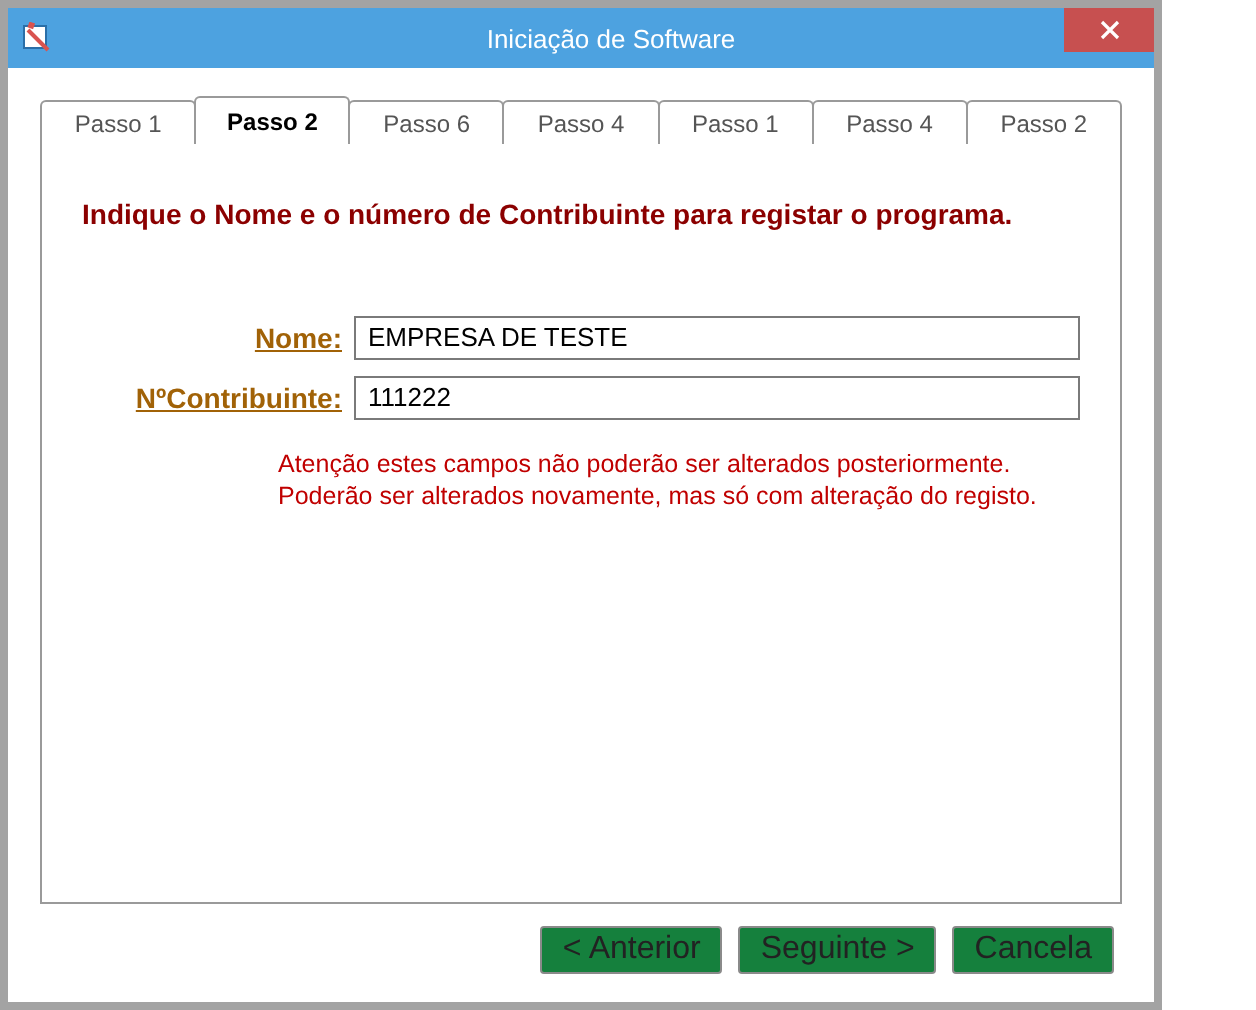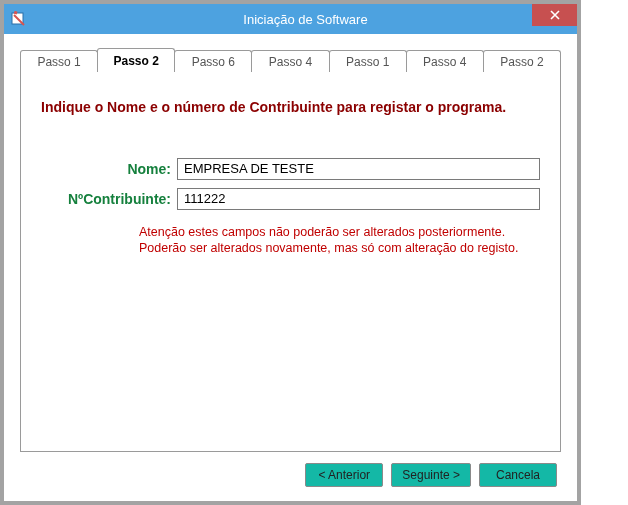--- a/index.html
+++ b/index.html
@@ -124,22 +124,23 @@
   .form-row {
     display: flex;
     align-items: center;
     margin-bottom: 8px;
   }
   .form-row label {
     width: 130px;
     text-align: right;
     font-weight: bold;
     font-size: 14px;
-    color: #15803d;
+    color: #a16207;
     padding-right: 6px;
+    text-decoration: underline;
   }
   .form-row input[type="text"] {
     flex: 1;
     height: 22px;
     box-sizing: border-box;
     border: 1px solid #7a7a7a;
     padding: 2px 6px;
     font-family: inherit;
     font-size: 13px;
     background: #fff;
@@ -156,23 +157,23 @@
   .button-row {
     display: flex;
     justify-content: flex-end;
     gap: 8px;
     padding: 10px 4px 4px 4px;
   }
   .btn {
     min-width: 78px;
     height: 24px;
     border: 1px solid #8a8a8a;
-    background: #14b8a6;
+    background: #15803d;
     font-family: inherit;
-    font-size: 12px;
+    font-size: 16px;
     color: #222;
     padding: 0 10px;
     cursor: default;
     border-radius: 2px;
   }
 </style>
 </head>
 <body>
 
 <div class="window">

